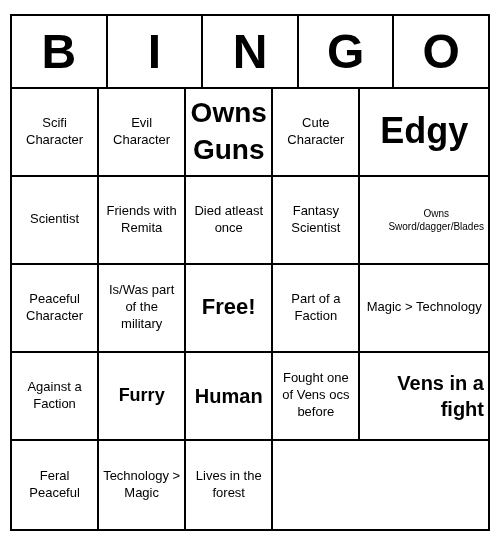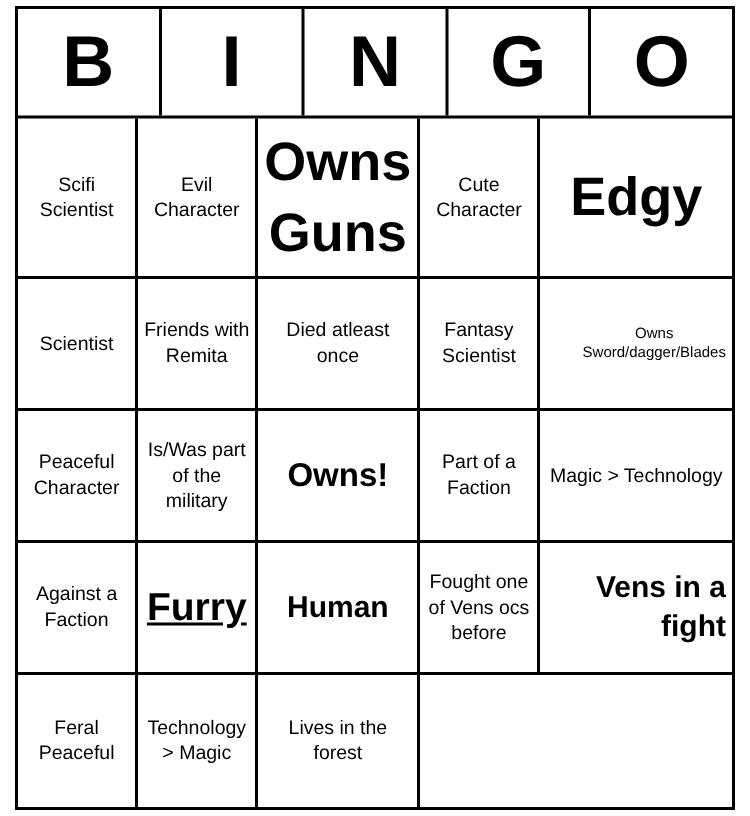--- a/index.html
+++ b/index.html
@@ -51,67 +51,66 @@
       border-right: none;
     }
     .bingo-cell:nth-child(n+21) {
       border-bottom: none;
     }
     .bingo-cell.free {
       font-size: 22px;
       font-weight: bold;
     }
     .bingo-cell.large {
-      font-size: 26px;
+      font-size: 18px;
       font-weight: bold;
-      text-decoration: underline;
     }
     .bingo-cell.xlarge {
       font-size: 36px;
       font-weight: bold;
     }
     .bingo-cell.medium-large {
       font-size: 20px;
       font-weight: bold;
       text-align: right;
     }
     .bingo-cell.owns-guns {
-      font-size: 36px;
+      font-size: 28px;
       font-weight: bold;
     }
     .bingo-cell.small {
       font-size: 10px;
       padding-left: 28px;
     }
   </style>
 </head>
 <body>
 
 <div class="bingo-card">
   <div class="bingo-header">
     <div class="bingo-header-cell">B</div>
     <div class="bingo-header-cell">I</div>
     <div class="bingo-header-cell">N</div>
     <div class="bingo-header-cell">G</div>
     <div class="bingo-header-cell">O</div>
   </div>
   <div class="bingo-grid" id="bingo-grid">
-  <div class="bingo-cell ">Scifi Scientist</div>
+  <div class="bingo-cell ">Scifi Character</div>
       <div class="bingo-cell ">Evil Character</div>
       <div class="bingo-cell owns-guns">Owns Guns</div>
       <div class="bingo-cell ">Cute Character</div>
       <div class="bingo-cell xlarge">Edgy</div>
       <div class="bingo-cell ">Scientist</div>
       <div class="bingo-cell ">Friends with Remita</div>
       <div class="bingo-cell ">Died atleast once</div>
       <div class="bingo-cell ">Fantasy Scientist</div>
       <div class="bingo-cell small">Owns Sword/dagger/Blades</div>
       <div class="bingo-cell ">Peaceful Character</div>
       <div class="bingo-cell ">Is/Was part of the military</div>
-      <div class="bingo-cell free">Owns!</div>
+      <div class="bingo-cell free">Free!</div>
       <div class="bingo-cell ">Part of a Faction</div>
       <div class="bingo-cell ">Magic &gt; Technology</div>
       <div class="bingo-cell ">Against a Faction</div>
       <div class="bingo-cell large">Furry</div>
       <div class="bingo-cell medium-large">Human</div>
       <div class="bingo-cell ">Fought one of Vens ocs before</div>
       <div class="bingo-cell medium-large">Vens in a fight</div>
       <div class="bingo-cell ">Feral Peaceful</div>
       <div class="bingo-cell ">Technology &gt; Magic</div>
       <div class="bingo-cell ">Lives in the forest</div>

